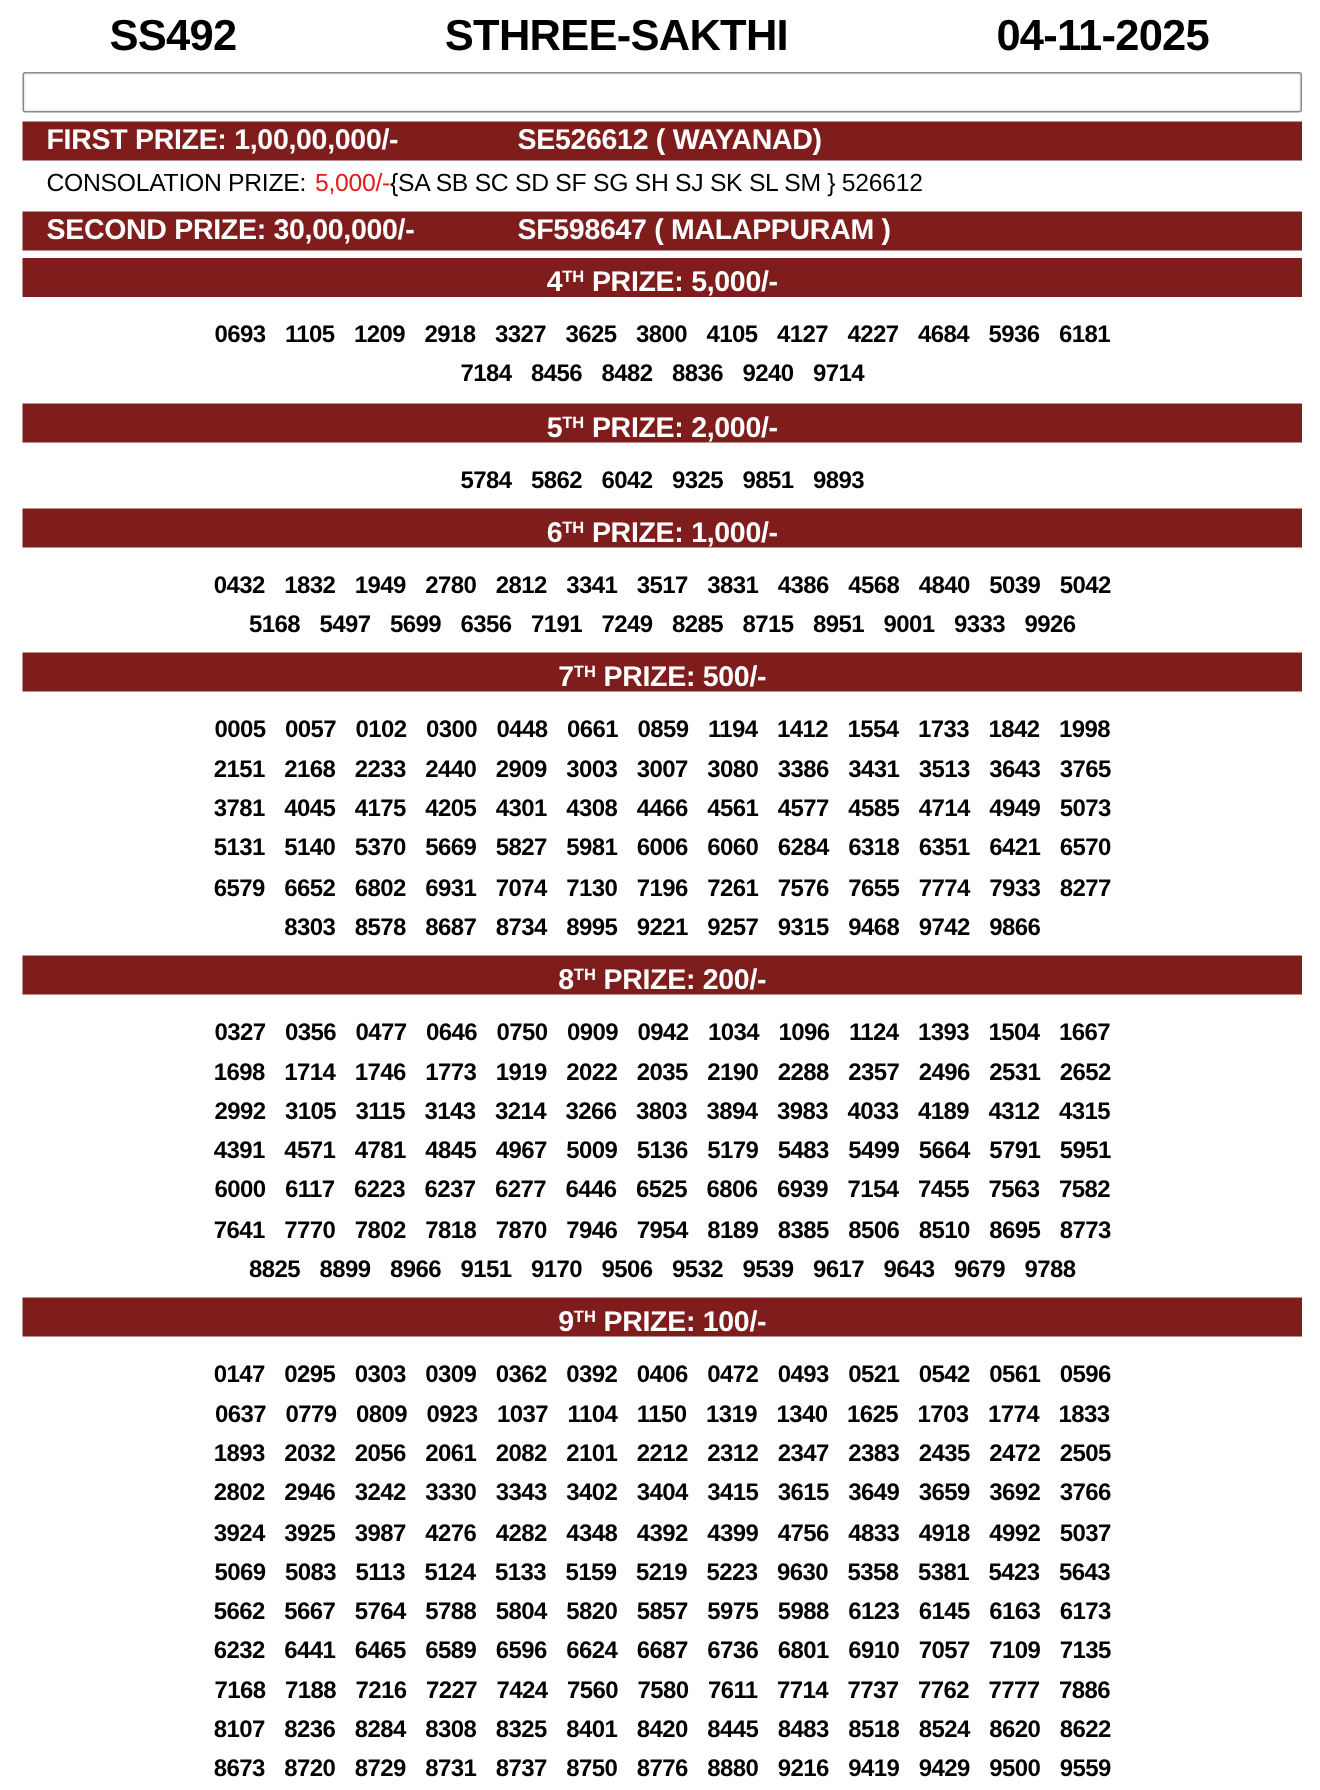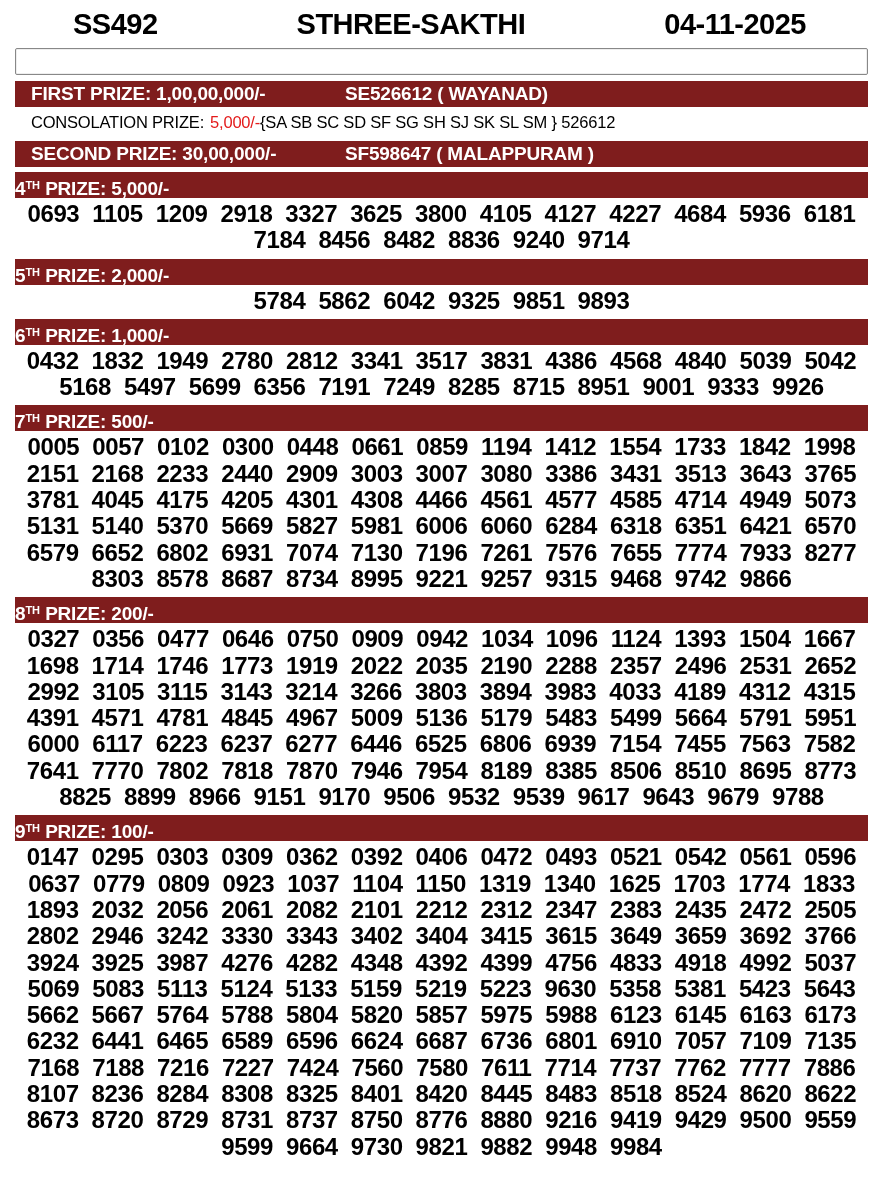--- a/index.html
+++ b/index.html
@@ -34,27 +34,27 @@
 
   .consol {
     display:flex; align-items:center; height:26px; margin-top:2px;
     padding-left:16px; font-weight:normal; font-size:16.5px;
     letter-spacing:-0.2px; white-space:nowrap;
   }
   .consol .amount { color:#e31b1b; margin-left:6px; }
   .consol .series { }
 
   .section-bar {
-    text-align:left; padding-left:0; margin-top:5px; margin-bottom:3px;
+    text-align:center; padding-left:0; margin-top:5px; margin-bottom:13px;
   }
   .section-bar sup { font-size:11px; vertical-align:6px; letter-spacing:0; }
 
   .num-row {
     display:flex; justify-content:center; gap:13px;
-    font-weight:bold; font-size:24px; line-height:26.3px;
+    font-weight:bold; font-size:16px; line-height:26.3px;
     letter-spacing:-0.4px;
   }
   .num { white-space:nowrap; }
 </style>
 </head>
 <body>
 
 <div class="page">
 
   <div class="topbar">

